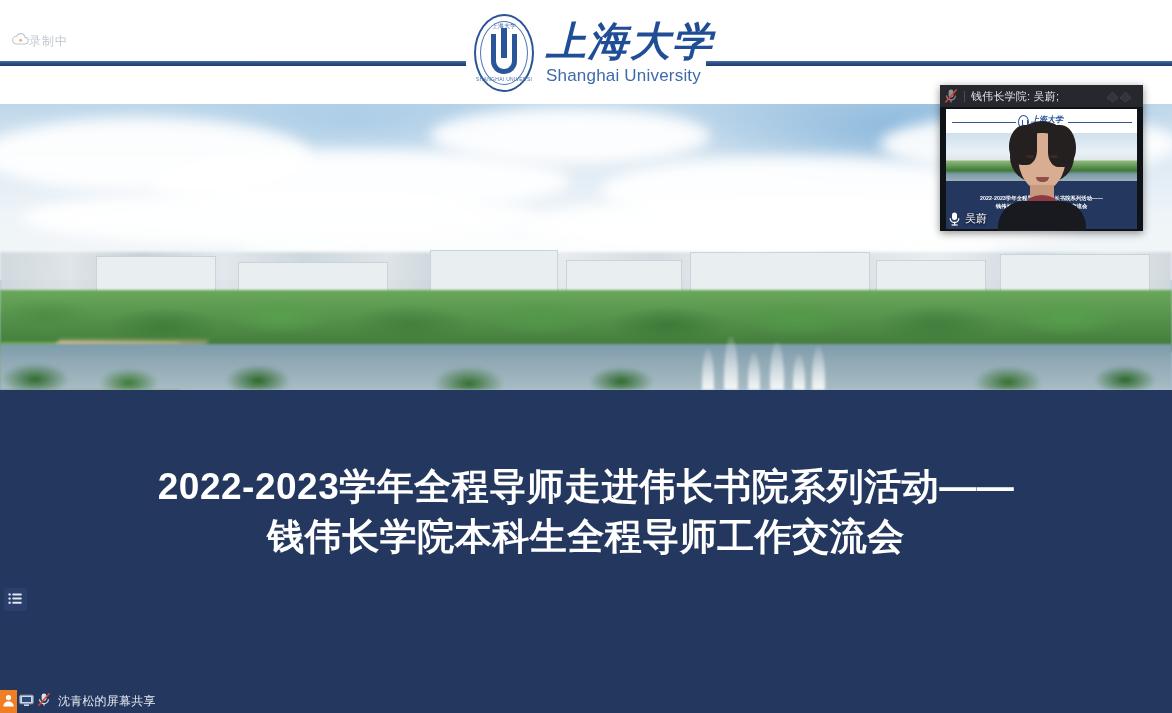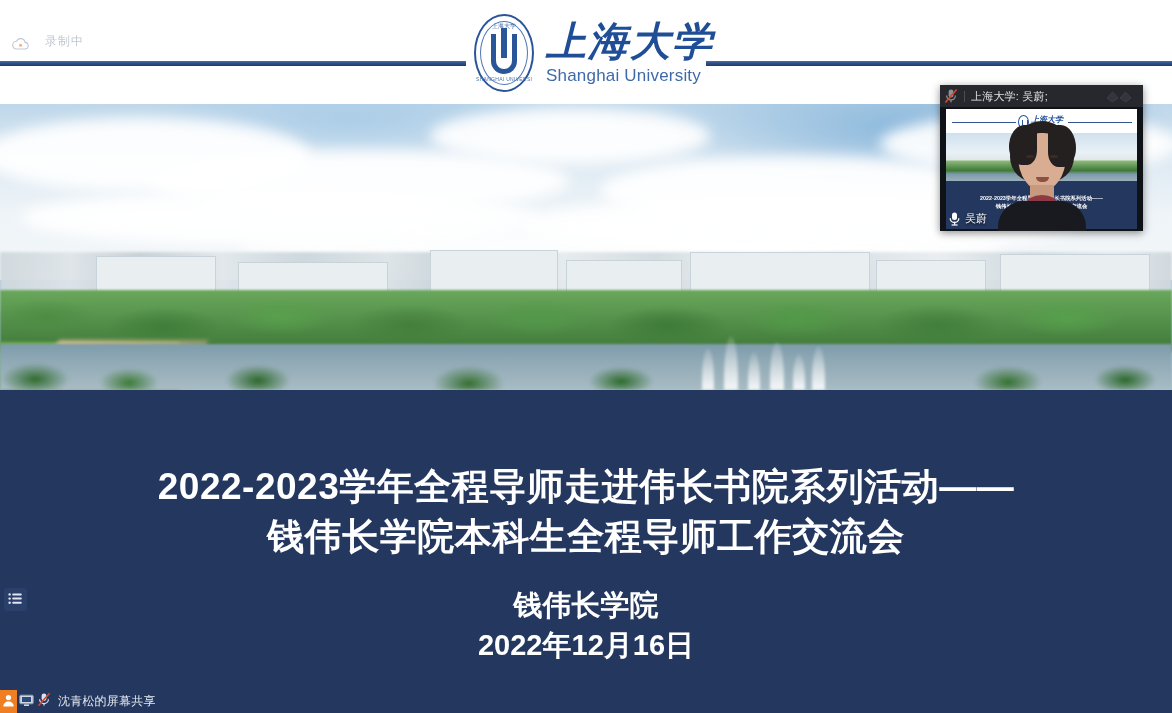--- a/index.html
+++ b/index.html
@@ -117,21 +117,21 @@
     color: #3f6aa8;
     letter-spacing: .2px;
     line-height: 22px;
     white-space: nowrap;
   }
 
   
   .rec-indicator {
     position: absolute;
     left: 12px; top: 33px;
-    display: flex; align-items: flex-end; gap: 16px;
+    display: flex; align-items: flex-start; gap: 0;
     opacity: .62;
   }
   .rec-indicator .cloud-icon {
     position: relative;
     width: 17px; height: 12px;
   }
   .rec-indicator .cloud-icon svg { display: block; }
   .rec-indicator .rec-label {
     font-size: 12px;
     color: #9aa4b4;
@@ -584,22 +584,20 @@
       <div class="fountain" style="left:770px; height:48px; width:14px;"></div>
       <div class="fountain" style="left:793px; height:36px; width:12px;"></div>
       <div class="fountain" style="left:812px; height:44px; width:13px;"></div>
 
       <div class="fg-trees"></div>
     </div>
 
     <div class="title-block">
       <div class="slide-title">2022-2023学年全程导师走进伟长书院系列活动——
 钱伟长学院本科生全程导师工作交流会</div>
-      <div class="slide-subtitle">钱伟长学院
-2022年12月16日</div>
     </div>
 
     <div class="panel-toggle">
       <span>
         <svg width="15" height="13" viewBox="0 0 15 13">
           <circle cx="1.6" cy="2.4" r="1.2" fill="#dfe6f2"></circle>
           <rect x="4.2" y="1.4" width="9.6" height="2" rx="1" fill="#dfe6f2"></rect>
           <circle cx="1.6" cy="6.6" r="1.2" fill="#dfe6f2"></circle>
           <rect x="4.2" y="5.6" width="9.6" height="2" rx="1" fill="#dfe6f2"></rect>
           <circle cx="1.6" cy="10.8" r="1.2" fill="#dfe6f2"></circle>
@@ -613,21 +611,21 @@
     <div class="video-titlebar">
       <span class="vt-mic">
         <svg width="14" height="16" viewBox="0 0 14 16">
           <rect x="4.6" y="1.6" width="4.8" height="8" rx="2.4" fill="#8c9097"></rect>
           <path d="M2.6 7.6a4.4 4.4 0 0 0 8.8 0" fill="none" stroke="#8c9097" stroke-width="1.2"></path>
           <rect x="6.4" y="11.4" width="1.2" height="3" fill="#8c9097"></rect>
           <line x1="1.4" y1="14.6" x2="12.6" y2="1.4" stroke="#d8462f" stroke-width="1.6"></line>
         </svg>
       </span>
       <span class="vt-sep"></span>
-      <span class="vt-label">上海大学: 吴蔚;</span>
+      <span class="vt-label">钱伟长学院: 吴蔚;</span>
       <span class="vt-collapse">
         <svg width="34" height="14" viewBox="0 0 34 14">
           <path d="M2 9 L7.5 3 L13 9 L7.5 13 Z" fill="#3c4046" stroke="#4e5259" stroke-width="1"></path>
           <path d="M15 9 L20.5 3 L26 9 L20.5 13 Z" fill="#3c4046" stroke="#4e5259" stroke-width="1"></path>
         </svg>
       </span>
     </div>
 
     <div class="video-feed">
       <div class="vbg">

